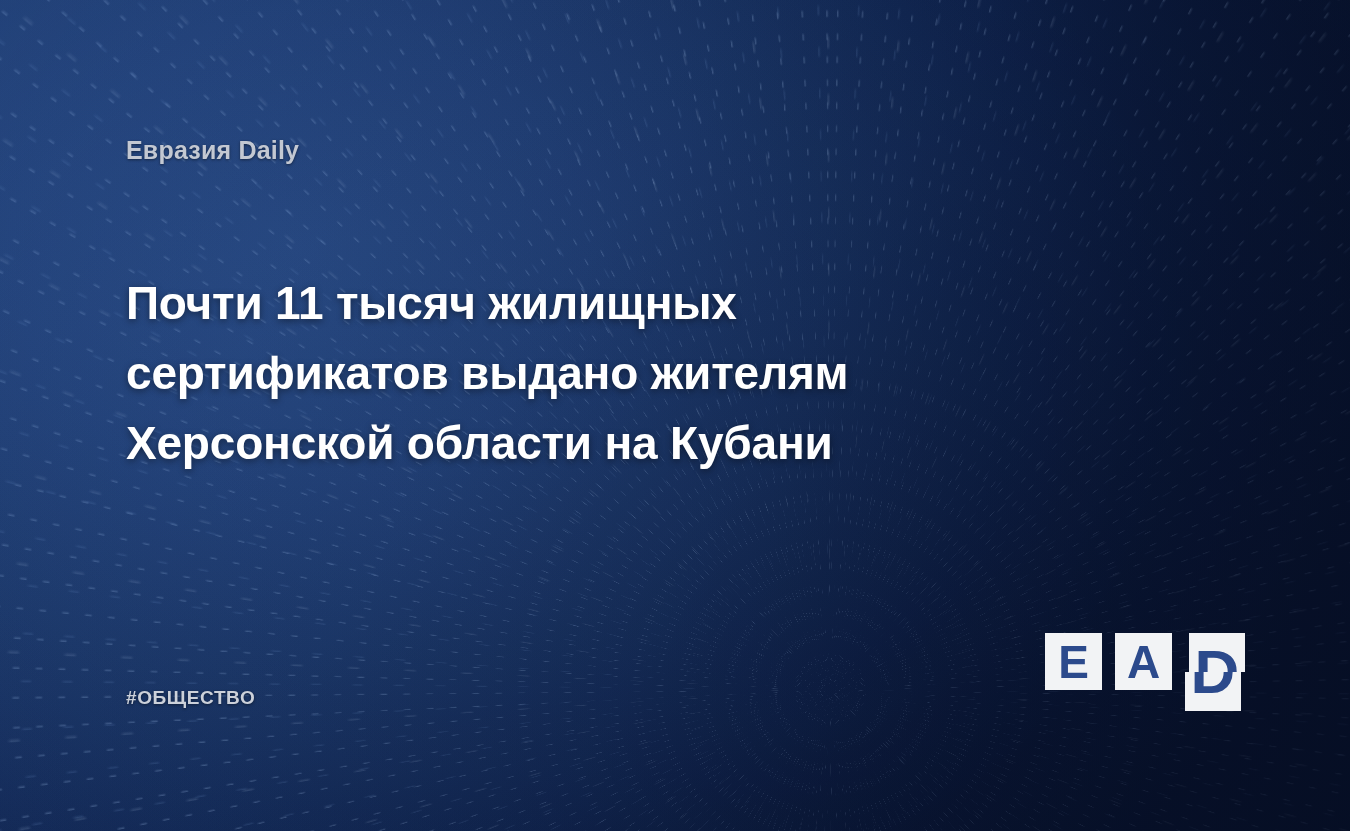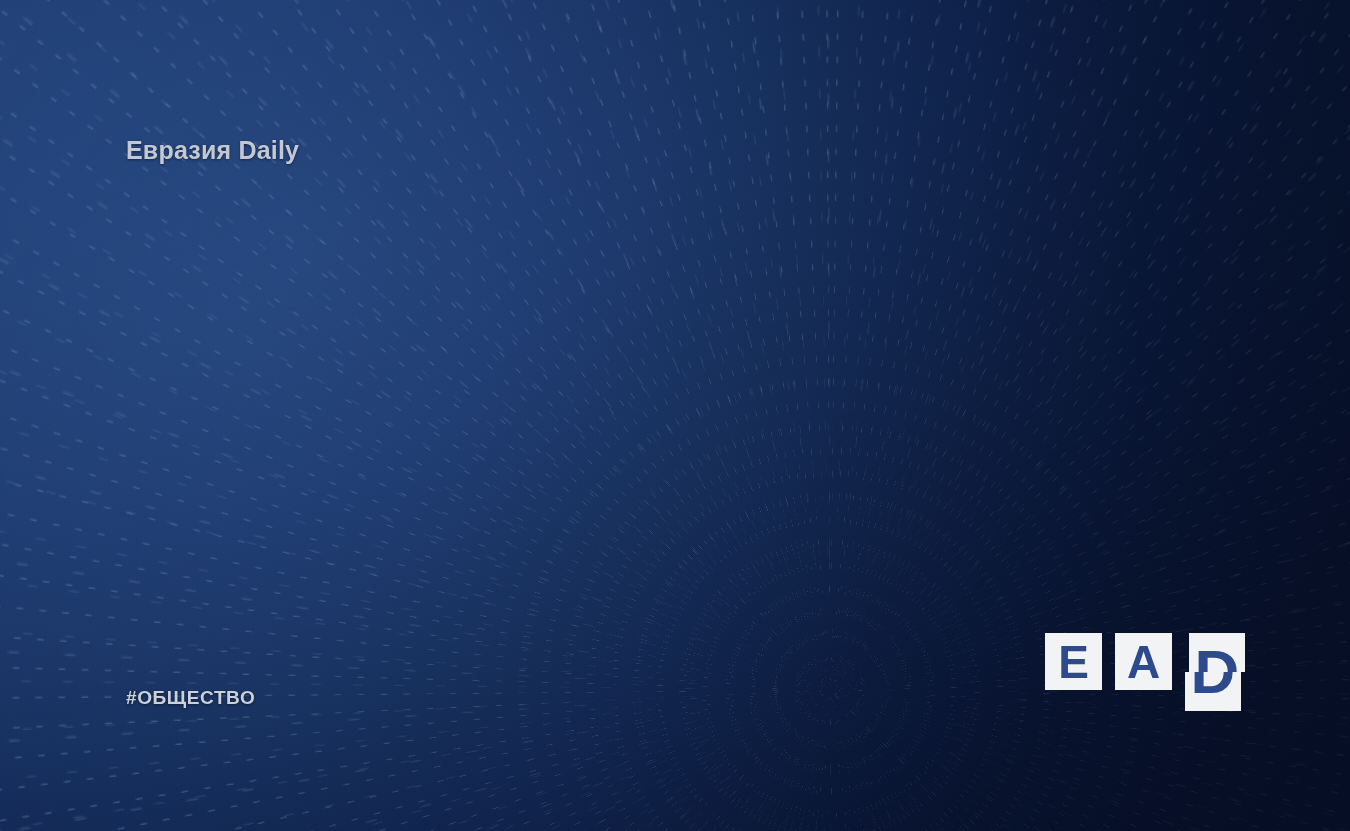--- a/index.html
+++ b/index.html
@@ -211,20 +211,25 @@
   <div class="trails"></div>
   <div class="trails t2"></div>
   <div class="trails t3"></div>
   <div class="bg-vignette"></div>
   <div class="bg-darken"></div>
 
   <div class="content">
 
     <div class="site-name">Евразия Daily</div>
 
+    <div class="headline">
+      <span class="hl-line">Почти 11 тысяч жилищных</span>
+      <span class="hl-line">сертификатов выдано жителям</span>
+      <span class="hl-line">Херсонской области на Кубани</span>
+    </div>
 
     <div class="hashtag">#ОБЩЕСТВО</div>
 
     <div class="logo">
       <div class="sq sq-e">
         <span class="glyph">E</span>
       </div>
       <div class="sq sq-a">
         <span class="glyph">A</span>
       </div>

